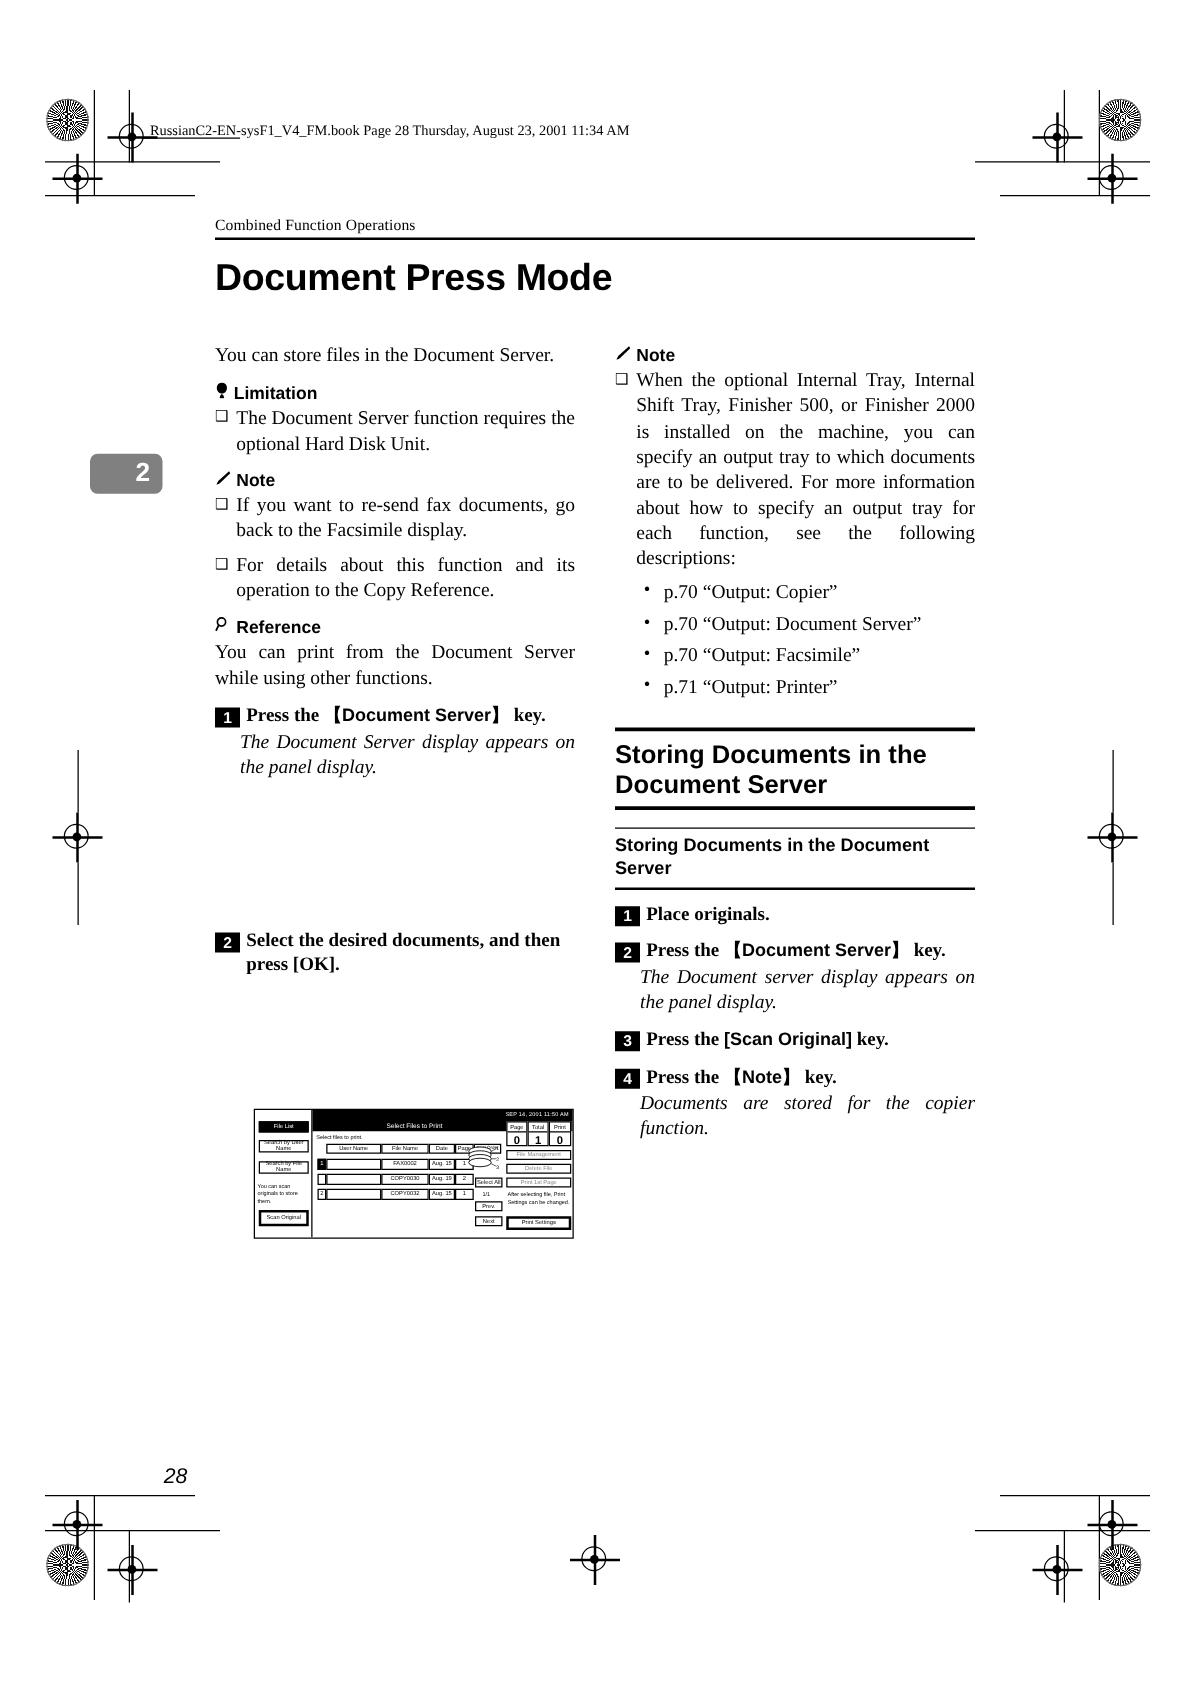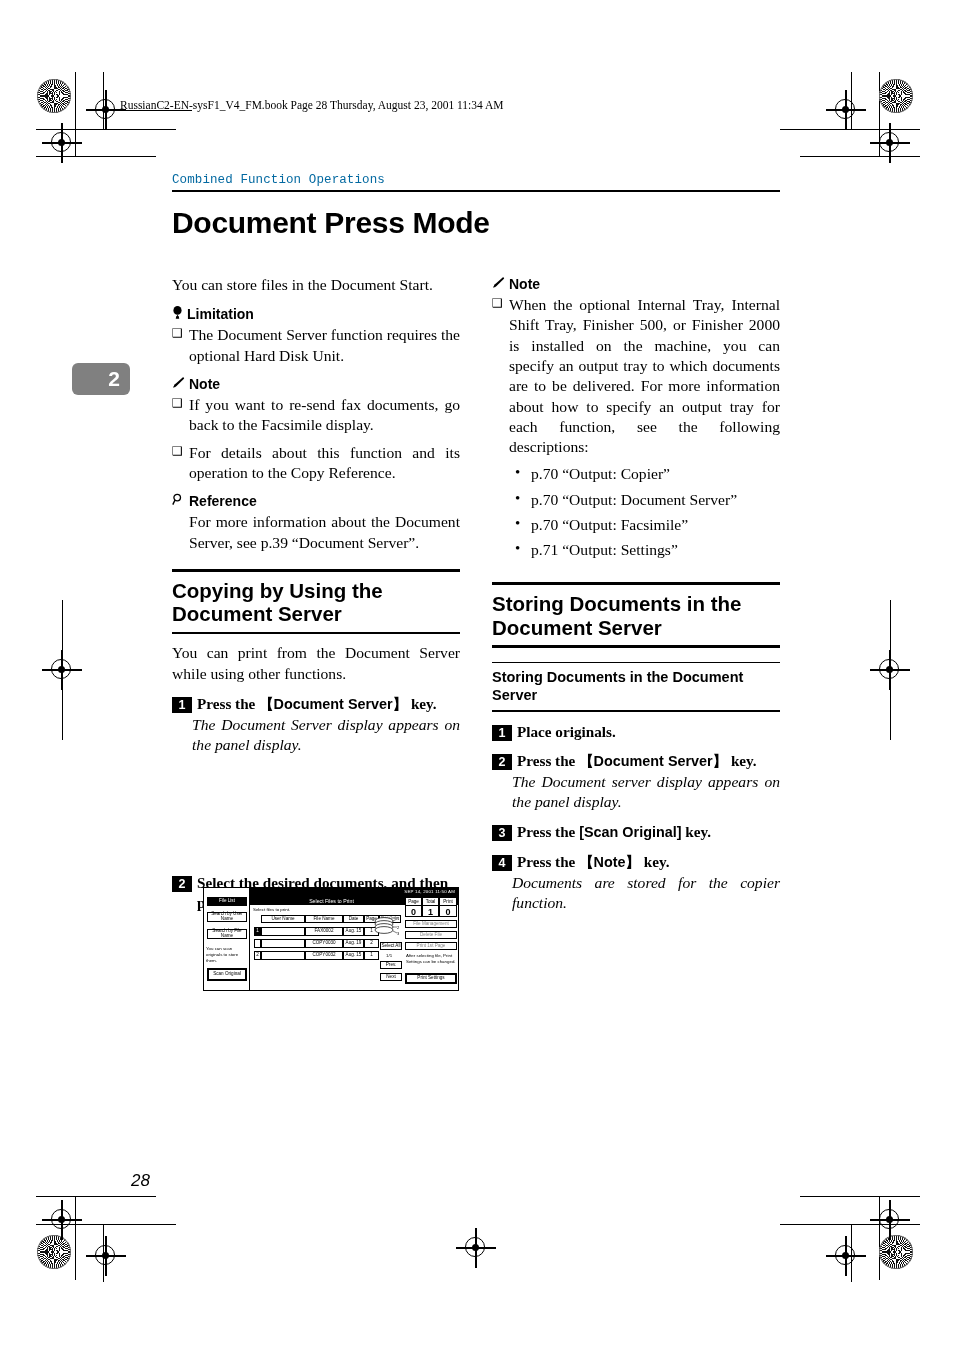--- a/index.html
+++ b/index.html
@@ -65,24 +65,24 @@
   
   .page-header-rule {
     position: absolute;
     left: 172px; top: 190px;
     width: 608px; height: 1.6px;
     background: #000;
   }
   .running-head {
     position: absolute;
     left: 172px; top: 173px;
-    font-family: Liberation Mono, monospace;
+    font-family: Liberation Serif, serif;
     font-size: 12.5px;
     letter-spacing: 0.1px;
-    color: #0369a1;
+    color: #000000;
   }
 
   .chapter-tab {
     position: absolute;
     left: 72px; top: 363px;
     width: 58px; height: 32px;
     background: #808080;
     border-radius: 6px;
     color: #fff;
     font-family: "Liberation Sans", sans-serif;
@@ -446,21 +446,21 @@
 <div style="position:absolute; left:120px; top:99px; font-family:'Liberation Serif',serif; font-size:11.5px;">RussianC2-EN-sysF1_V4_FM.book  Page 28  Thursday, August 23, 2001  11:34 AM</div>
 
 <div class="running-head">Combined Function Operations</div>
 <div class="page-header-rule"></div>
 <h1 class="doc-title">Document Press Mode</h1>
 <div class="chapter-tab">2</div>
 <div class="folio">28</div>
 
 <div class="col col-left">
 
-  <p class="body">You can store files in the Document Start.</p>
+  <p class="body">You can store files in the Document Server.</p>
 
   <div class="iconhead">
     <span class="gl">
       <svg width="11" height="13" viewBox="0 0 11 13">
           <ellipse cx="5.5" cy="4.4" rx="4.1" ry="4.4" fill="#000"></ellipse>
           <path d="M5.5 8.5 L3.6 12.4 L7.4 12.4 Z" fill="#000"></path>
           <rect x="4.1" y="10.4" width="2.8" height="2.2" fill="#000"></rect>
         </svg>
     </span>
     <span>Limitation</span>
@@ -492,27 +492,21 @@
 
   <div class="iconhead">
     <span class="gl">
       <svg width="13" height="13" viewBox="0 0 13 13">
           <circle cx="5.2" cy="4.6" r="3.3" fill="none" stroke="#000" stroke-width="1.3"></circle>
           <line x1="3.0" y1="7.1" x2="0.8" y2="11.6" stroke="#000" stroke-width="1.4"></line>
         </svg>
     </span>
     <span>Reference</span>
   </div>
-  <div class="indent-block">For more information about the Document Server, see p.39 “Document Server”.</div>
-
-  <div class="sec">
-    <div class="rule-top"></div>
-    <h2>Copying by Using the Document Server</h2>
-    <div class="rule-bot"></div>
-  </div>
+
 
   <p class="body">You can print from the Document Server while using other functions.</p>
 
   <div class="step">
     <div class="num">1</div>
     <div class="steptxt">
       <span>Press the </span><span class="sans">【Document Server】</span><span> key.</span>
     </div>
   </div>
   <div class="stepbody">The Document Server display appears on the panel display.</div>
@@ -540,21 +534,21 @@
 
   <div class="boxitem">
     <div class="marker">❑</div>
     <div class="txt">When the optional Internal Tray, Internal Shift Tray, Finisher 500, or Finisher 2000 is installed on the machine, you can specify an output tray to which documents are to be delivered. For more information about how to specify an output tray for each function, see the following descriptions:</div>
   </div>
 
   <ul class="pagerefs">
     <li>p.70 “Output: Copier”</li>
     <li>p.70 “Output: Document Server”</li>
     <li>p.70 “Output: Facsimile”</li>
-    <li>p.71 “Output: Settings”</li>
+    <li>p.71 “Output: Printer”</li>
   </ul>
 
   <div class="sec" style="margin-top:22px;">
     <div class="rule-top"></div>
     <h2>Storing Documents in the Document Server</h2>
     <div class="rule-bot"></div>
   </div>
 
   <div class="subsec">
     <div class="rule-top"></div>

